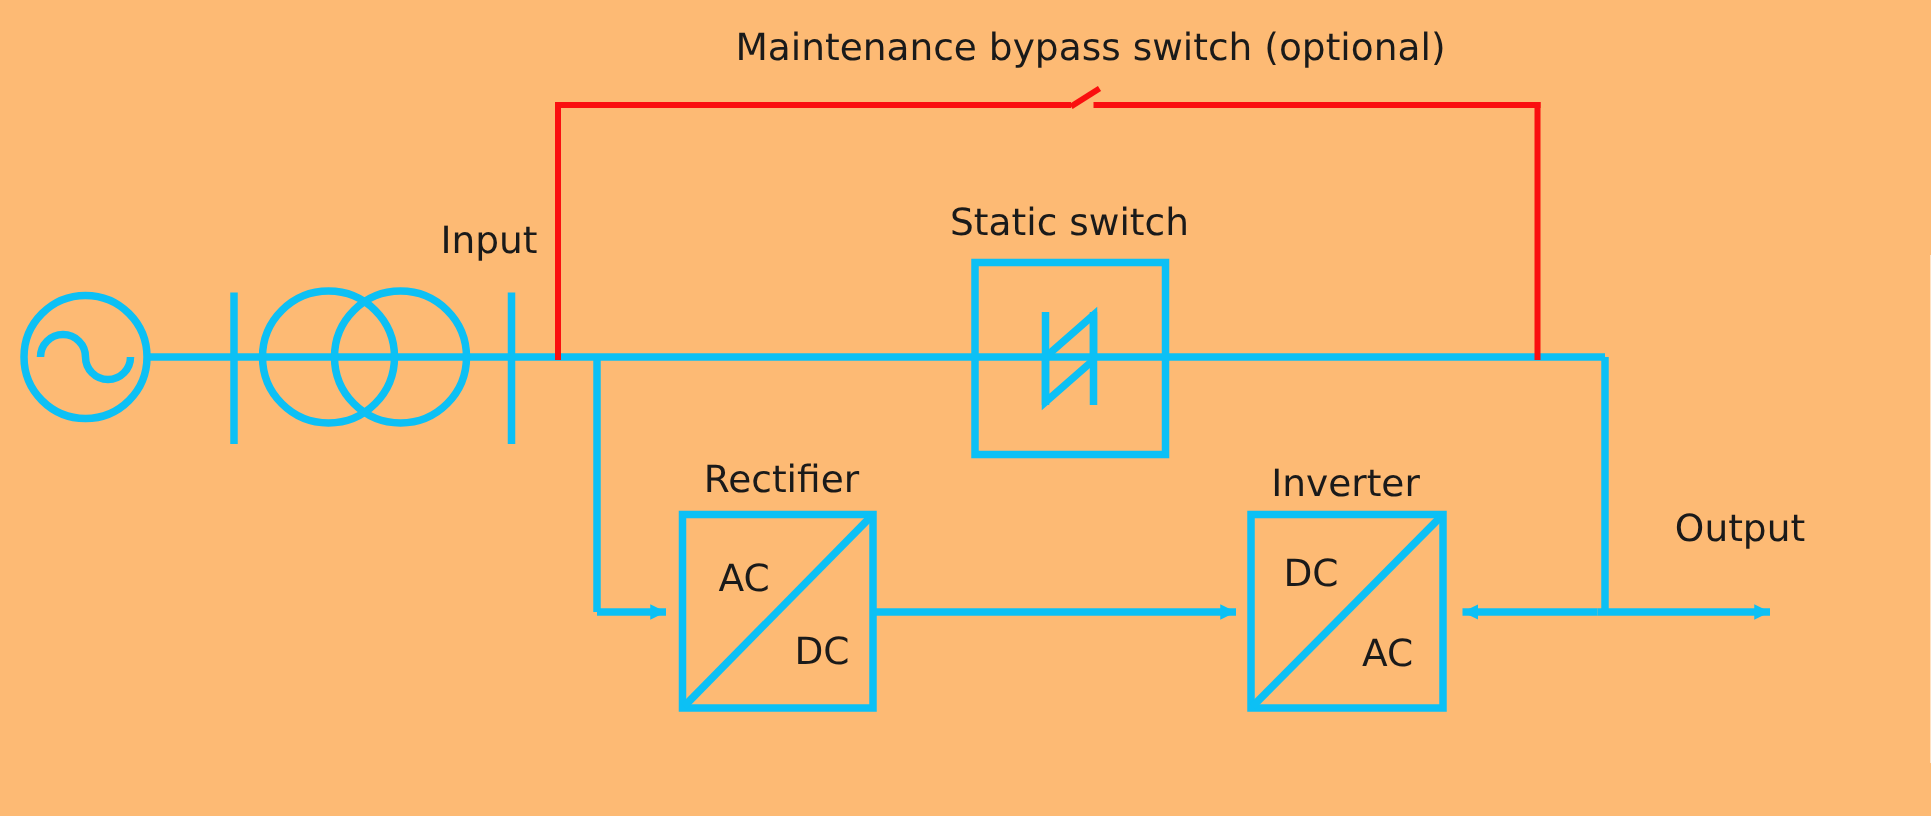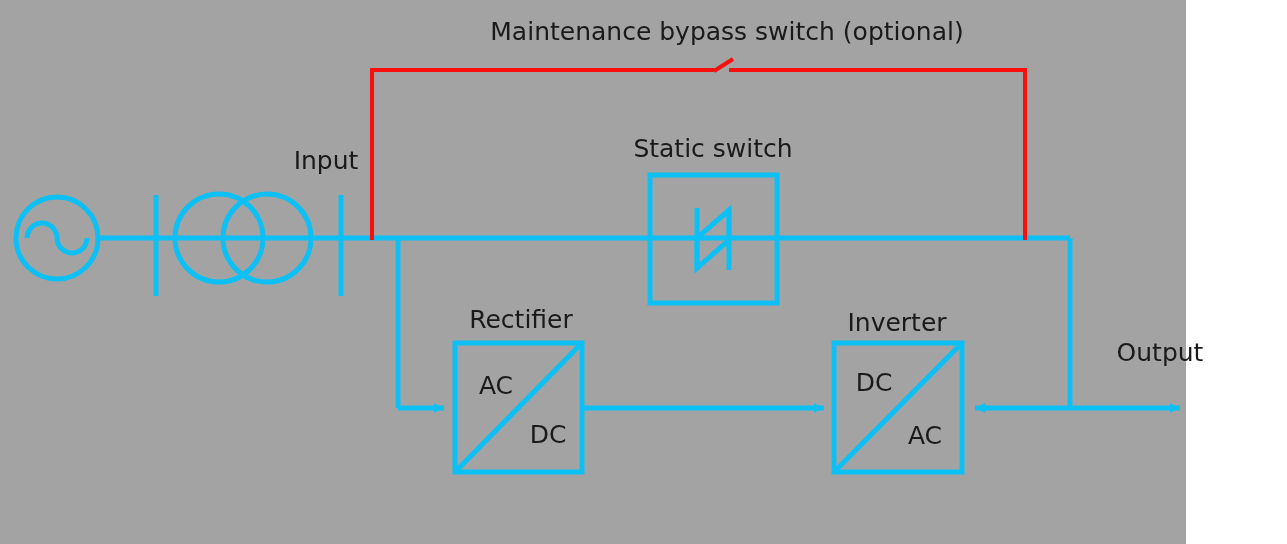--- a/index.html
+++ b/index.html
@@ -9,23 +9,23 @@
     background: #ffffff;
   }
   body {
     width: 1287px;
     height: 544px;
     font-family: "DejaVu Sans", sans-serif;
     overflow: hidden;
   }
   #diagram-root {
     position: relative;
-    width: 1186px;
+    width: 1287px;
     height: 544px;
-    background: #a3a3a3;
+    background: #fdba74;
   }
   svg.diagram {
     display: block;
     width: 1287px;
     height: 544px;
   }
   .wire {
     fill: none;
     stroke-linecap: butt;
     stroke-linejoin: miter;

